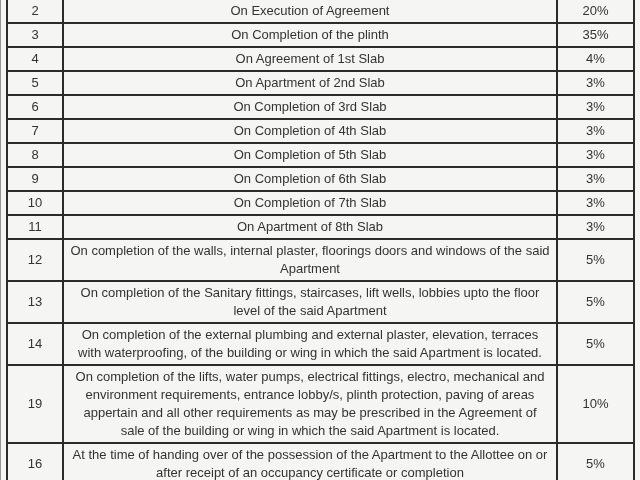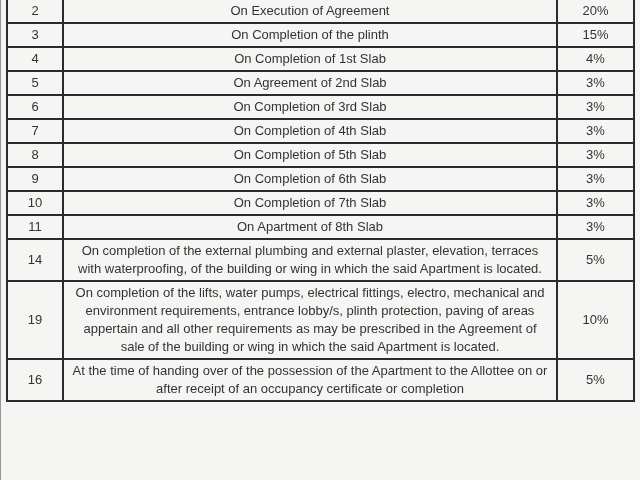--- a/index.html
+++ b/index.html
@@ -61,32 +61,32 @@
     <tbody>
   <tr>
     <td class="col-no">2</td>
     <td class="col-desc">On Execution of Agreement</td>
     <td class="col-pct">20%</td>
   </tr>
 
   <tr>
     <td class="col-no">3</td>
     <td class="col-desc">On Completion of the plinth</td>
-    <td class="col-pct">15%</td>
+    <td class="col-pct">35%</td>
   </tr>
 
   <tr>
     <td class="col-no">4</td>
-    <td class="col-desc">On Completion of 1st Slab</td>
+    <td class="col-desc">On Agreement of 1st Slab</td>
     <td class="col-pct">4%</td>
   </tr>
 
   <tr>
     <td class="col-no">5</td>
-    <td class="col-desc">On Agreement of 2nd Slab</td>
+    <td class="col-desc">On Apartment of 2nd Slab</td>
     <td class="col-pct">3%</td>
   </tr>
 
   <tr>
     <td class="col-no">6</td>
     <td class="col-desc">On Completion of 3rd Slab</td>
     <td class="col-pct">3%</td>
   </tr>
 
   <tr>
@@ -112,21 +112,31 @@
     <td class="col-desc">On Completion of 7th Slab</td>
     <td class="col-pct">3%</td>
   </tr>
 
   <tr>
     <td class="col-no">11</td>
     <td class="col-desc">On Apartment of 8th Slab</td>
     <td class="col-pct">3%</td>
   </tr>
 
+  <tr>
+    <td class="col-no">12</td>
+    <td class="col-desc">On completion of the walls, internal plaster, floorings doors and windows of the said Apartment</td>
+    <td class="col-pct">5%</td>
+  </tr>
 
+  <tr>
+    <td class="col-no">13</td>
+    <td class="col-desc">On completion of the Sanitary fittings, staircases, lift wells, lobbies upto the floor level of the said Apartment</td>
+    <td class="col-pct">5%</td>
+  </tr>
 
   <tr>
     <td class="col-no">14</td>
     <td class="col-desc">On completion of the external plumbing and external plaster, elevation, terraces with waterproofing, of the building or wing in which the said Apartment is located.</td>
     <td class="col-pct">5%</td>
   </tr>
 
   <tr>
     <td class="col-no">19</td>
     <td class="col-desc">On completion of the lifts, water pumps, electrical fittings, electro, mechanical and environment requirements, entrance lobby/s, plinth protection, paving of areas appertain and all other requirements as may be prescribed in the Agreement of sale of the building or wing in which the said Apartment is located.</td>

